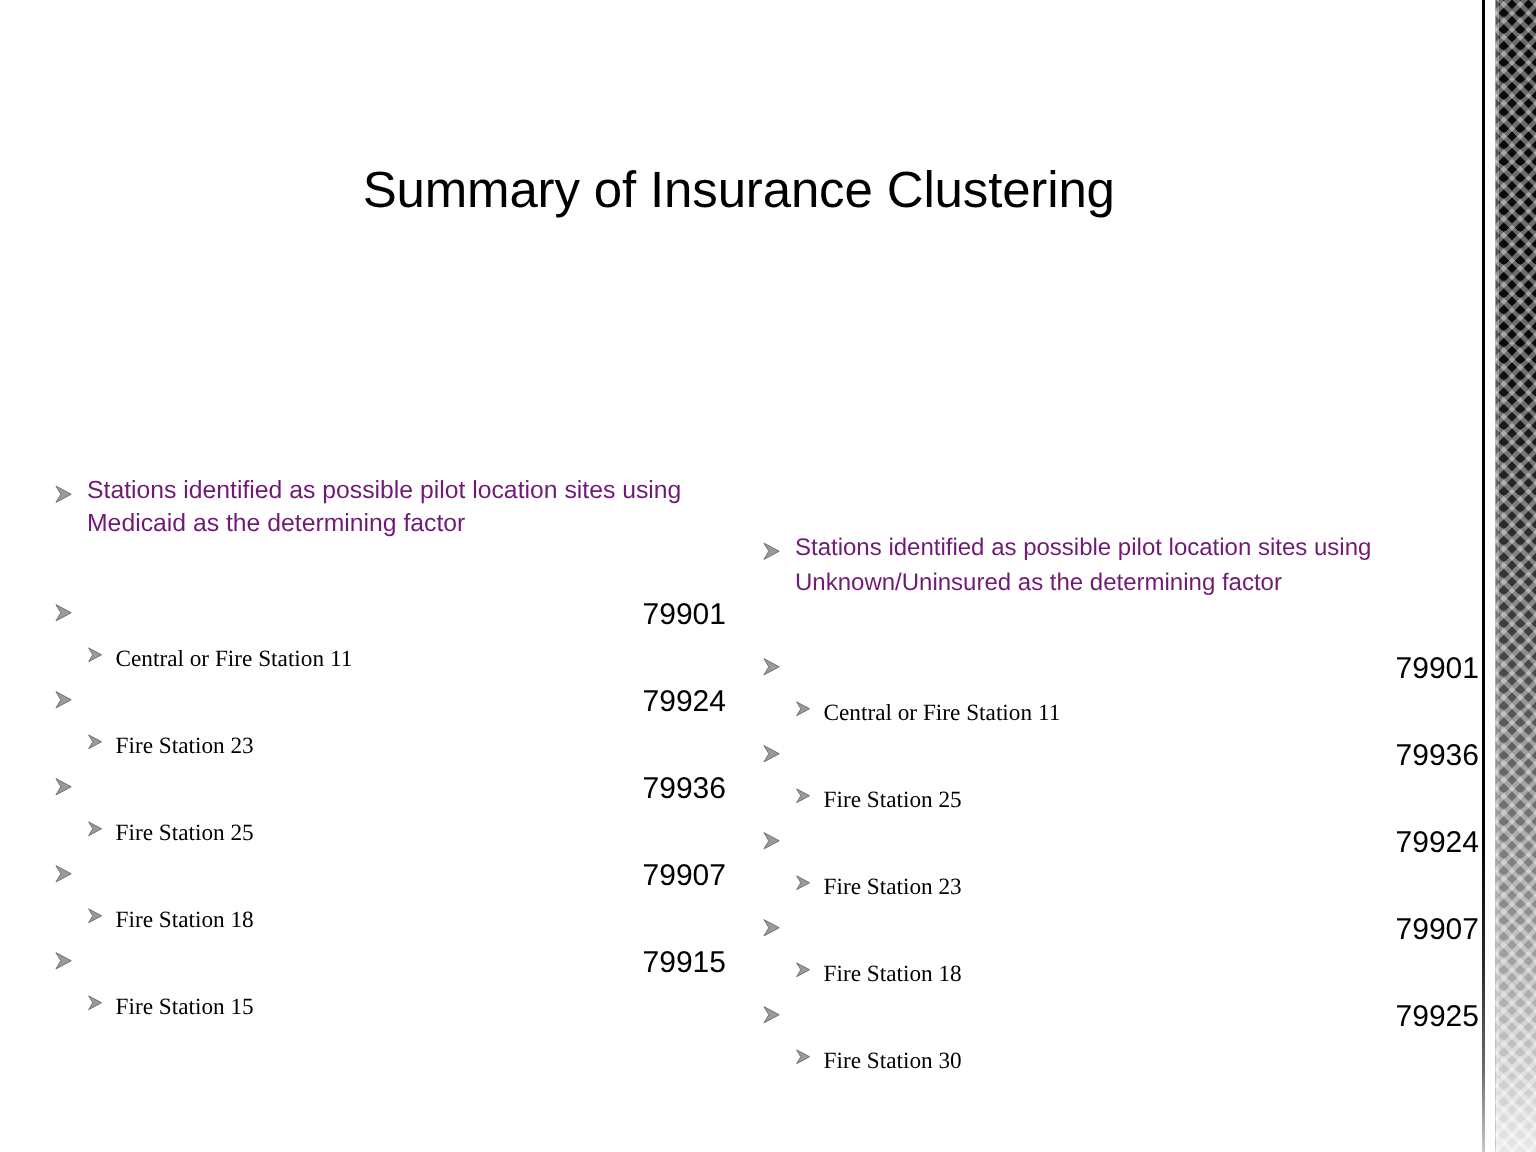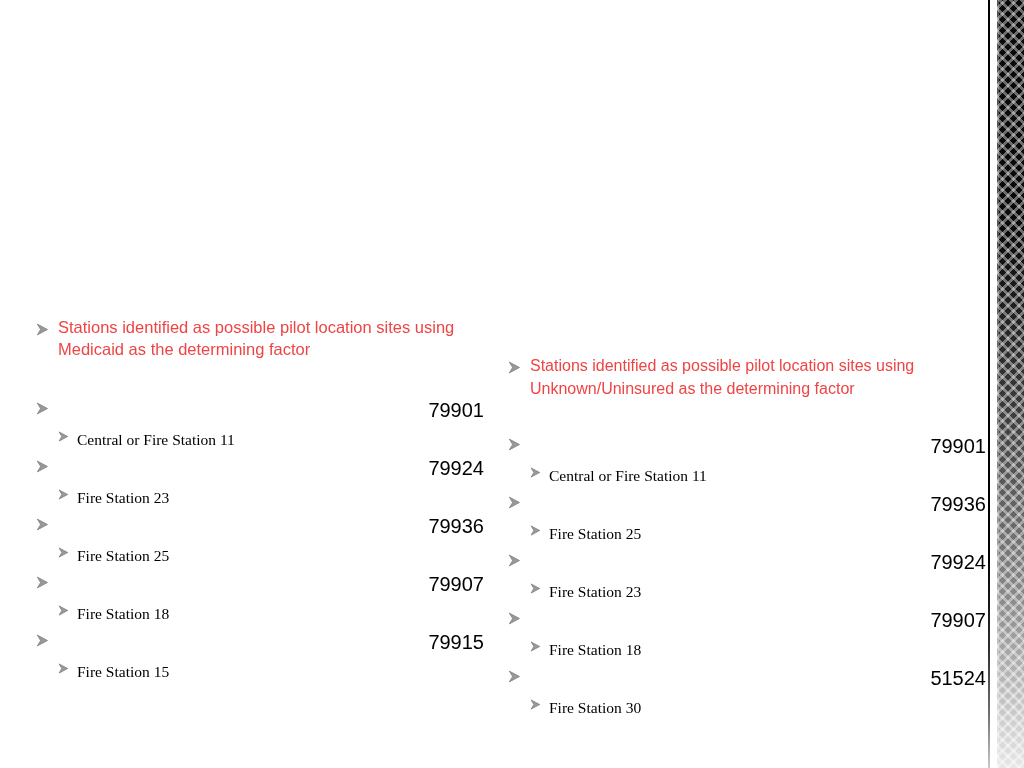--- a/index.html
+++ b/index.html
@@ -46,21 +46,21 @@
   #column-right {
     left: 508px;
     width: 478px;
   }
 
   .col-header {
     display: flex;
     align-items: flex-start;
     font-size: 16.5px;
     line-height: 22px;
-    color: #ef4444;
+    color: #701a75;
     margin-bottom: 0;
   }
   #column-right .col-header {
     font-size: 16px;
     line-height: 23px;
     margin-top: 38px;
   }
   .col-header .bullet { margin-top: 1px; }
   .col-header .htext { flex: 1; }
 
@@ -161,20 +161,21 @@
         rgba(255,255,255,0.30) 0 2px,
         rgba(0,0,0,0.00) 2px 100%);
     pointer-events: none;
   }
 </style>
 </head>
 <body>
 
 <div id="slide">
 
+  <div id="slide-title">Summary of Insurance Clustering</div>
 
   <div class="column" id="column-left">
 
     <div class="col-header">
       <span class="bullet">
         <svg viewBox="0 0 12 12" aria-hidden="true">
           <path d="M1.2 1.0 L10.6 6.0 L1.2 11.0 L4.2 6.0 Z" fill="#9a9a9a" stroke="#6f6f6f" stroke-width="0.6" stroke-linejoin="round"></path>
         </svg>
       </span>
       <span class="htext">Stations identified as possible pilot location sites using Medicaid as the determining factor</span>
@@ -358,21 +359,21 @@
             <span>Fire Station 18</span>
           </div>
         </div>
         <div class="group">
           <div class="li1">
             <span class="bullet">
               <svg viewBox="0 0 12 12" aria-hidden="true">
                 <path d="M1.2 1.0 L10.6 6.0 L1.2 11.0 L4.2 6.0 Z" fill="#9a9a9a" stroke="#6f6f6f" stroke-width="0.6" stroke-linejoin="round"></path>
               </svg>
             </span>
-            <span>51524</span>
+            <span>79925</span>
           </div>
           <div class="li2">
             <span class="bullet">
               <svg viewBox="0 0 12 12" aria-hidden="true">
                 <path d="M1.2 1.0 L10.6 6.0 L1.2 11.0 L4.2 6.0 Z" fill="#9a9a9a" stroke="#6f6f6f" stroke-width="0.7" stroke-linejoin="round"></path>
               </svg>
             </span>
             <span>Fire Station 30</span>
           </div>
         </div>

